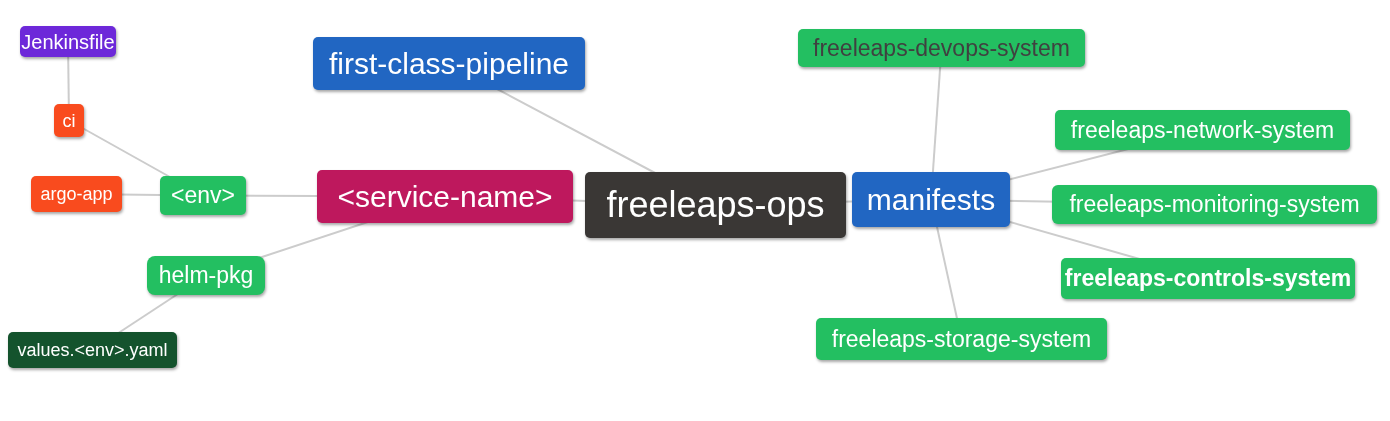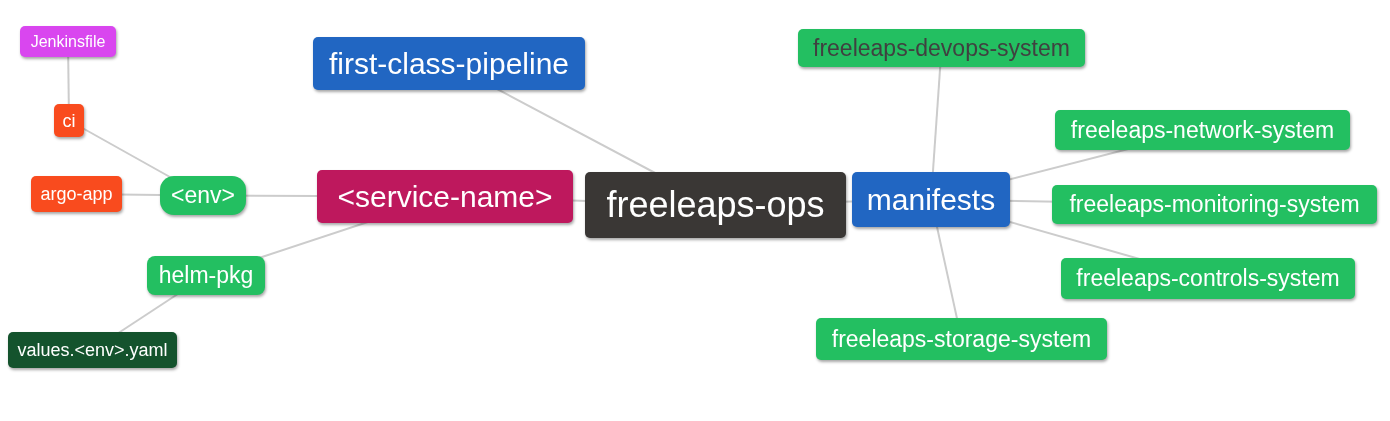--- a/index.html
+++ b/index.html
@@ -50,25 +50,25 @@
       <line x1="931" y1="199.5" x2="1202.5" y2="130" stroke="#cccccc" stroke-width="2"></line>
       <line x1="931" y1="199.5" x2="1214.5" y2="204.5" stroke="#cccccc" stroke-width="2"></line>
       <line x1="931" y1="199.5" x2="1208" y2="278.5" stroke="#cccccc" stroke-width="2"></line>
       <line x1="931" y1="199.5" x2="961.5" y2="339" stroke="#cccccc" stroke-width="2"></line>
     </svg>
   <div id="node-layer">
       <div class="node" style="left: 585px; top: 172px; width: 261px; height: 66px; background: rgb(58, 55, 53); color: rgb(255, 255, 255); font-size: 36px;">freeleaps-ops</div>
       <div class="node" style="left: 313px; top: 37px; width: 272px; height: 53px; background: rgb(33, 102, 194); color: rgb(255, 255, 255); font-size: 30px;">first-class-pipeline</div>
       <div class="node" style="left: 317px; top: 170px; width: 256px; height: 53px; background: #be185d; color: rgb(255, 255, 255); font-size: 30px; text-align: center;">&lt;service-name&gt;</div>
       <div class="node" style="left: 852px; top: 172px; width: 158px; height: 55px; background: rgb(33, 102, 194); color: rgb(255, 255, 255); font-size: 30px;">manifests</div>
-      <div class="node" style="left: 160px; top: 176px; width: 86px; height: 39px; background: rgb(35, 191, 97); color: rgb(255, 255, 255); font-size: 23px; border-radius: 14px;">&lt;env&gt;</div>
+      <div class="node" style="left: 160px; top: 176px; width: 86px; height: 39px; background: rgb(35, 191, 97); color: rgb(255, 255, 255); font-size: 23px;">&lt;env&gt;</div>
       <div class="node" style="left: 147px; top: 256px; width: 118px; height: 39px; background: rgb(35, 191, 97); color: rgb(255, 255, 255); font-size: 23px; border-radius: 8px;">helm-pkg</div>
       <div class="node" style="left: 798px; top: 29px; width: 287px; height: 38px; background: rgb(35, 191, 97); color: #404040; font-size: 23px;">freeleaps-devops-system</div>
       <div class="node" style="left: 1055px; top: 110px; width: 295px; height: 40px; background: rgb(35, 191, 97); color: rgb(255, 255, 255); font-size: 23px;">freeleaps-network-system</div>
-      <div class="node" style="left: 1052px; top: 185px; width: 325px; height: 39px; background: rgb(35, 191, 97); color: rgb(255, 255, 255); font-size: 23px;">freeleaps-monitoring-system</div>
-      <div class="node" style="left: 1061px; top: 258px; width: 294px; height: 41px; background: rgb(35, 191, 97); color: rgb(255, 255, 255); font-size: 23px;">freeleaps-controls-system</div>
+      <div class="node" style="left: 1052px; top: 185px; width: 325px; height: 39px; background: rgb(35, 191, 97); color: rgb(255, 255, 255); font-size: 23px; border-radius: 6px;">freeleaps-monitoring-system</div>
+      <div class="node" style="left: 1061px; top: 258px; width: 294px; height: 41px; background: rgb(35, 191, 97); color: rgb(255, 255, 255); font-size: 23px; font-weight: bold;">freeleaps-controls-system</div>
       <div class="node" style="left: 816px; top: 318px; width: 291px; height: 42px; background: rgb(35, 191, 97); color: rgb(255, 255, 255); font-size: 23px;">freeleaps-storage-system</div>
       <div class="node" style="left: 54px; top: 104px; width: 30px; height: 33px; background: rgb(249, 75, 30); color: rgb(255, 255, 255); font-size: 18px;">ci</div>
       <div class="node" style="left: 31px; top: 176px; width: 91px; height: 36px; background: rgb(249, 75, 30); color: rgb(255, 255, 255); font-size: 18px;">argo-app</div>
       <div class="node" style="left: 8px; top: 332px; width: 169px; height: 36px; background: #14532d; color: rgb(255, 255, 255); font-size: 18px;">values.&lt;env&gt;.yaml</div>
-      <div class="node" style="left: 20px; top: 26px; width: 96px; height: 31px; background: #d946ef; color: rgb(255, 255, 255); font-size: 16px;">Jenkinsfile</div>
+      <div class="node" style="left: 20px; top: 26px; width: 96px; height: 31px; background: #6d28d9; color: rgb(255, 255, 255); font-size: 20px;">Jenkinsfile</div>
     </div>
 </div>
 
 </body></html>

